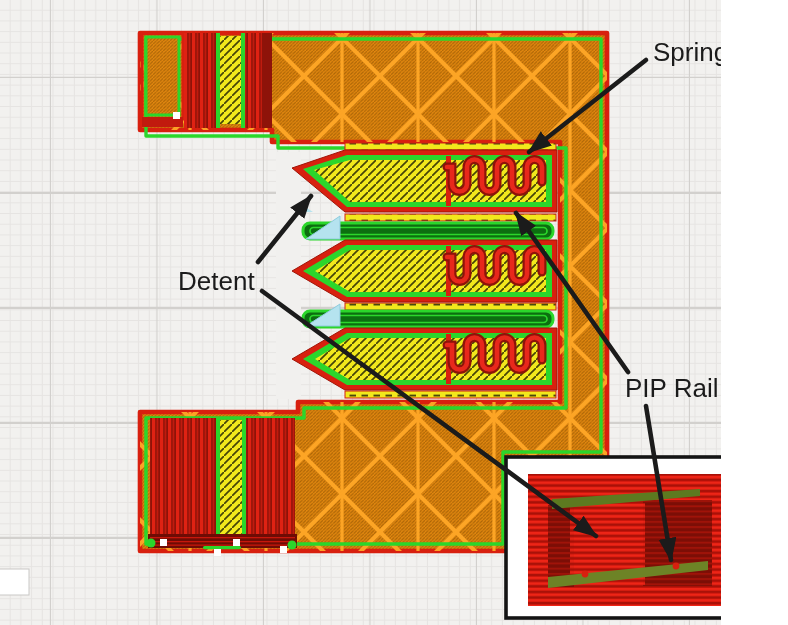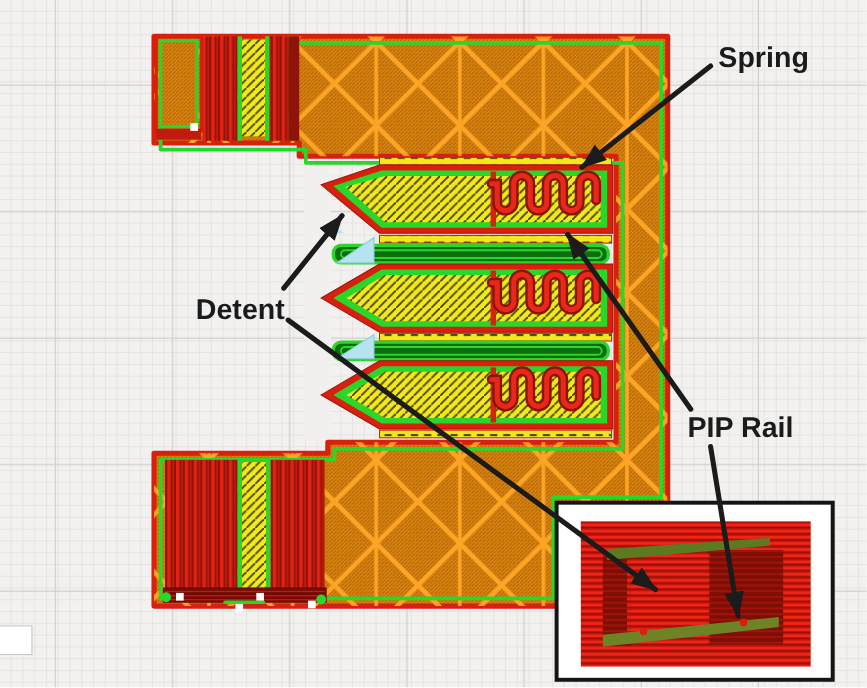--- a/index.html
+++ b/index.html
@@ -1,21 +1,20 @@
 <!DOCTYPE html>
 <html><head>
 <meta charset="utf-8">
 <style>
   html,body{margin:0;padding:0;background:#ffffff;}
   .stage{
     position:relative;
-    width:788px;height:625px;
+    width:721px;height:625px;
     overflow:hidden;
     font-family:"Liberation Sans", sans-serif;
-    font-weight:bold;
   }
   svg{display:block}
   text.ann{
     font-family:"Liberation Sans", sans-serif;
     font-size:26px;
     fill:#1b1b1b;
   }
 </style>
 </head>
 <body>

